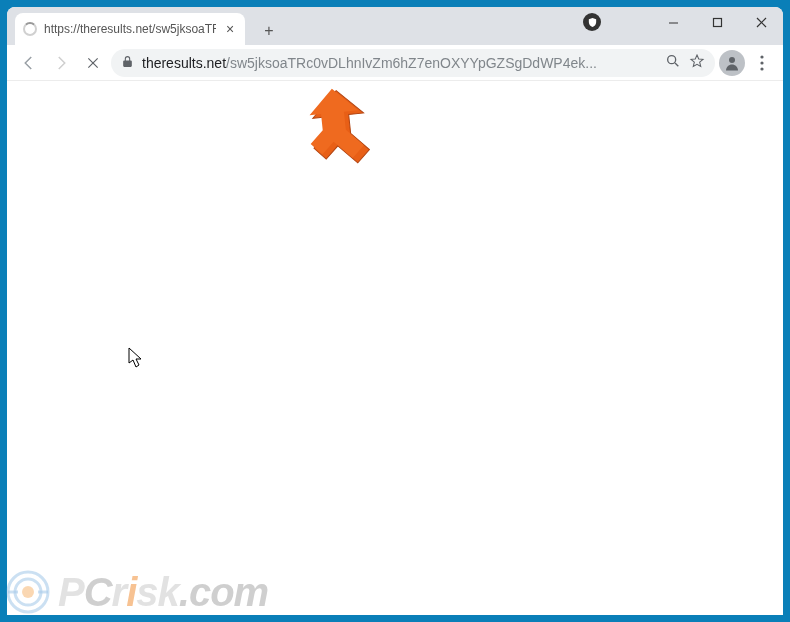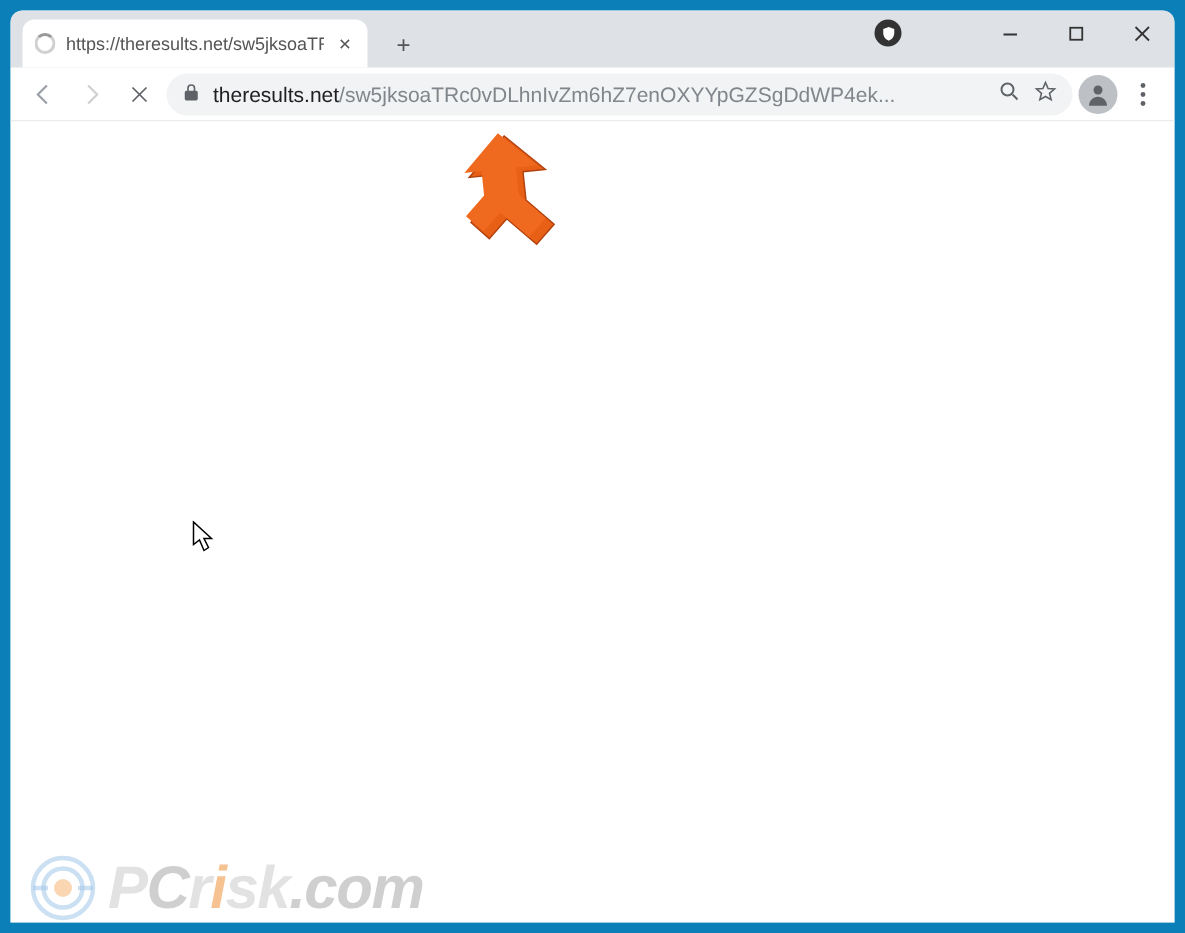--- a/index.html
+++ b/index.html
@@ -190,21 +190,21 @@
   pointer-events: none;
 }
 .cursor {
   position: absolute;
   top: 347px;
   left: 128px;
   pointer-events: none;
 }
 .watermark {
   position: absolute;
-  left: 18px;
+  left: 4px;
   bottom: 6px;
   display: flex;
   align-items: center;
   opacity: 0.6;
   gap: 2px;
 }
 .wm-eye {
   width: 48px;
   height: 48px;
   position: relative;

